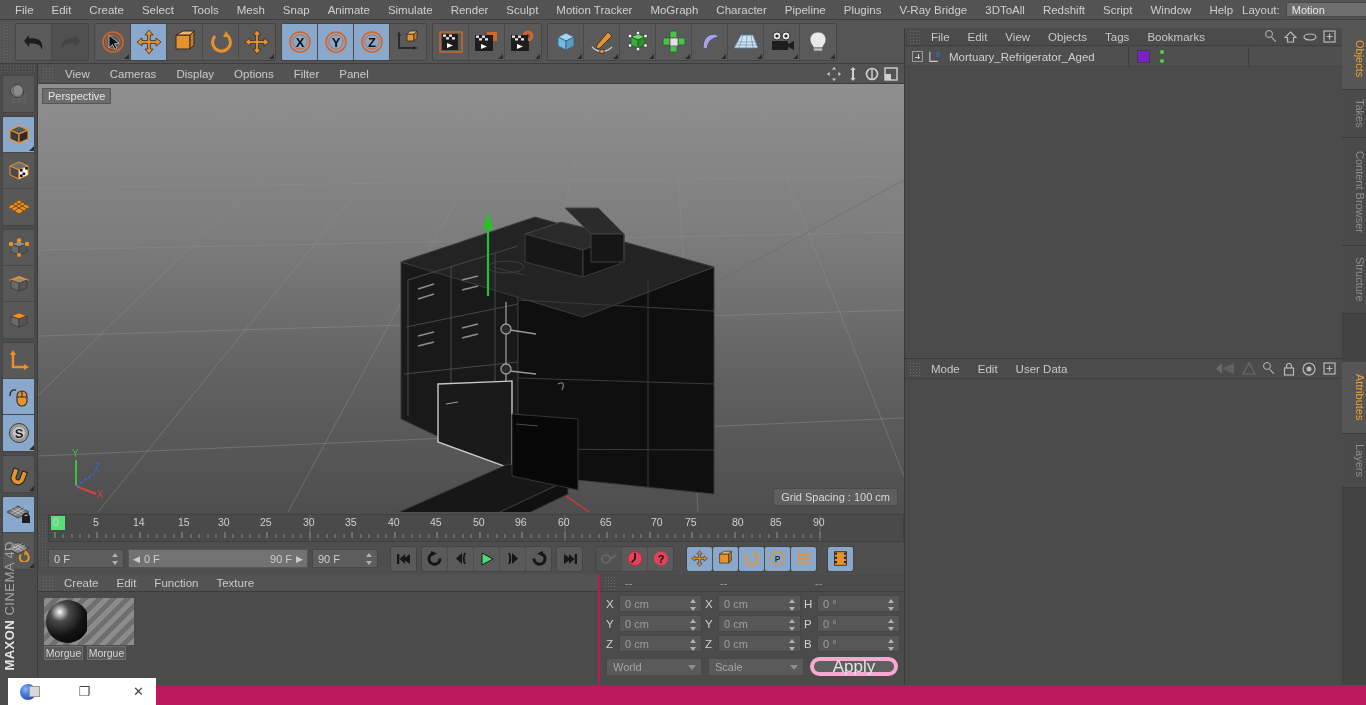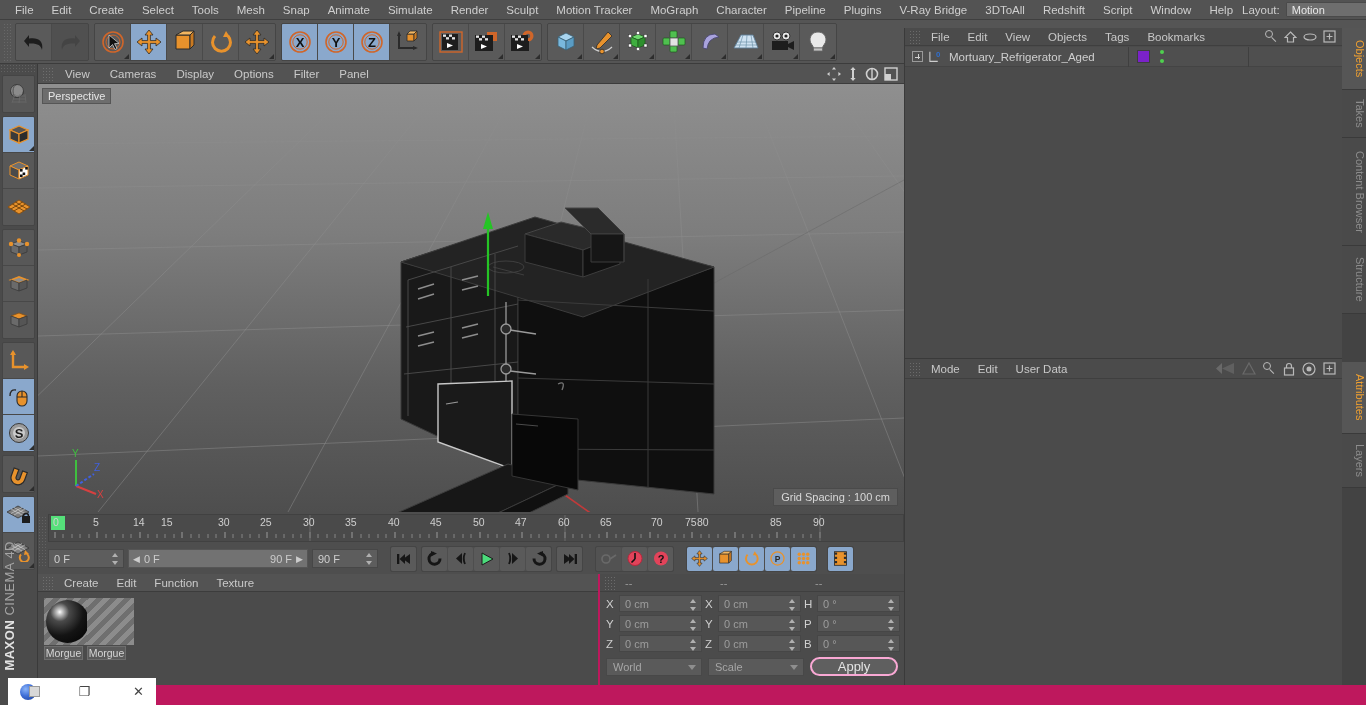--- a/index.html
+++ b/index.html
@@ -177,22 +177,22 @@
   .clabel { width:10px; font-size:11.5px; color:#cfcfcf; }
   .cfield {
     height:17px; background:#575757; border:1px solid #464646; color:#9d9d9d;
     font-size:11px; display:flex; align-items:center; padding-left:5px; position:relative; flex:1;
   }
   .cbottom { display:flex; align-items:center; gap:6px; padding:2px 6px 0 6px; }
   .csel { height:18px; flex:1; background:#5a5a5a; border:1px solid #484848;
           color:#a6a6a6; font-size:11px; display:flex; align-items:center; padding-left:6px; position:relative;}
   .csel .caret { position:absolute; right:5px; top:6px;
       border-left:4px solid transparent; border-right:4px solid transparent; border-top:5px solid #8e8e8e;}
-  .applybtn { width:88px; height:19px; border-radius:10px; background:#5f5f5f; border:2px solid #f9a8d4;
-              color:#e4e4e4; font-size:13px; display:flex; align-items:center; justify-content:center; }
+  .applybtn { width:88px; height:19px; border-radius:10px; background:#5f5f5f; border:4px solid #f9a8d4;
+              color:#e4e4e4; font-size:17px; display:flex; align-items:center; justify-content:center; }
 
   
   .objwrap { position:absolute; left:904px; top:28px; width:438px; height:330px; background:#4b4b4b;
              border-left:1px solid #3a3a3a; }
   .objhdr { height:18px; display:flex; align-items:center; background:#4b4b4b; border-bottom:1px solid #3f3f3f;}
   .objicons { margin-left:auto; display:flex; gap:6px; padding-right:6px; align-items:center; }
   .objbody { position:absolute; top:19px; left:0; width:438px; height:311px; }
   .objrow { height:20px; display:flex; align-items:center; border-bottom:1px solid #444;
             background:#4f4f4f; }
   .objcol-name { width:224px; display:flex; align-items:center; height:20px; border-right:1px solid #3f3f3f;}
@@ -937,34 +937,34 @@
             <line y1="19" y2="23" x1="762" x2="762"></line>
         </g>
         <line x1="261" y1="0" x2="261" y2="26" stroke="#6b6b6b" stroke-width="1"></line>
         <line x1="516" y1="0" x2="516" y2="26" stroke="#6b6b6b" stroke-width="1"></line>
         <line x1="771" y1="0" x2="771" y2="26" stroke="#6b6b6b" stroke-width="1"></line>
       </svg>
       <div style="position:absolute;left:0;top:1px;width:854px;height:14px;font-size:10.5px;color:#cfcfcf;">
         <span style="position:absolute;left:4px;">0</span>
         <span style="position:absolute;left:44px;">5</span>
         <span style="position:absolute;left:84px;">14</span>
-        <span style="position:absolute;left:112px;">15</span>
+        <span style="position:absolute;left:129px;">15</span>
         <span style="position:absolute;left:169px;">30</span>
         <span style="position:absolute;left:211px;">25</span>
         <span style="position:absolute;left:254px;">30</span>
         <span style="position:absolute;left:296px;">35</span>
         <span style="position:absolute;left:339px;">40</span>
         <span style="position:absolute;left:381px;">45</span>
         <span style="position:absolute;left:424px;">50</span>
-        <span style="position:absolute;left:466px;">47</span>
+        <span style="position:absolute;left:466px;">96</span>
         <span style="position:absolute;left:509px;">60</span>
         <span style="position:absolute;left:551px;">65</span>
         <span style="position:absolute;left:602px;">70</span>
         <span style="position:absolute;left:636px;">75</span>
-        <span style="position:absolute;left:648px;">80</span>
+        <span style="position:absolute;left:683px;">80</span>
         <span style="position:absolute;left:721px;">85</span>
         <span style="position:absolute;left:764px;">90</span>
       </div>
     </div>
 
     <div class="tlctl">
       <div class="numfield" style="width:76px;">
         <span>0 F</span>
         <span class="spin"></span>
       </div>

